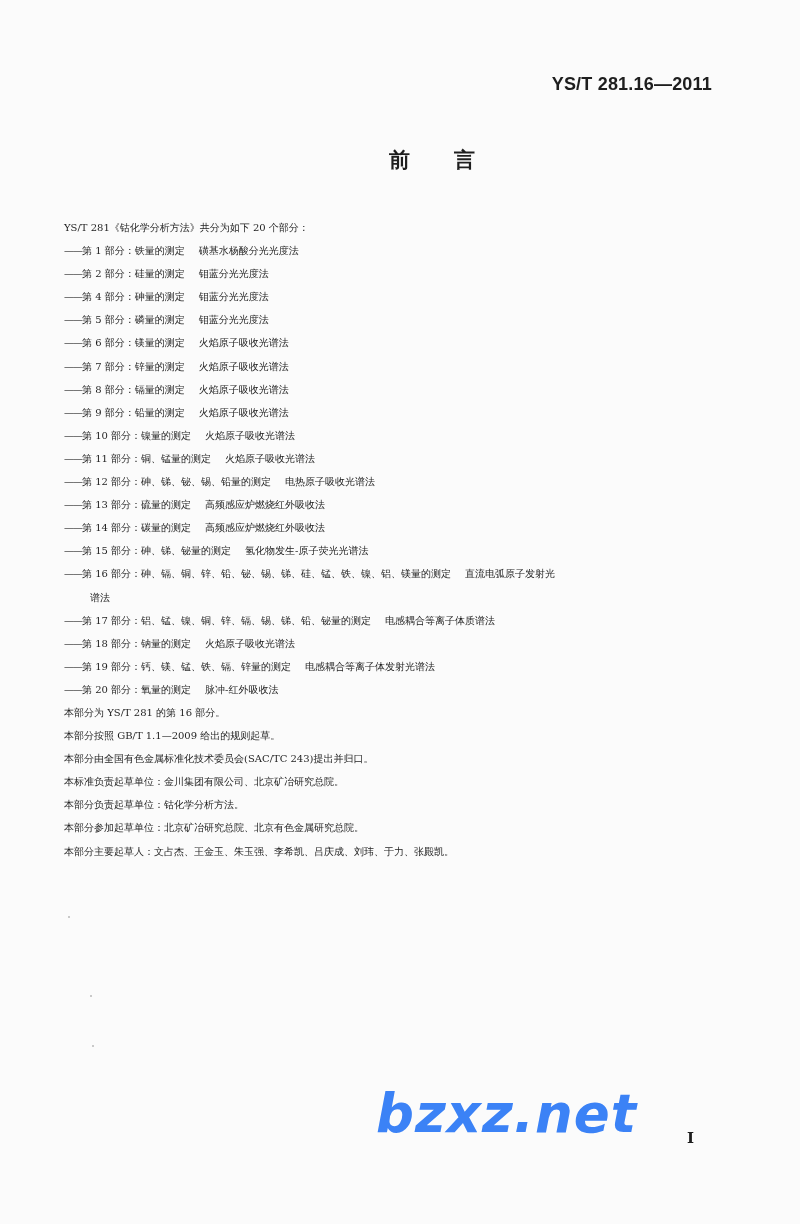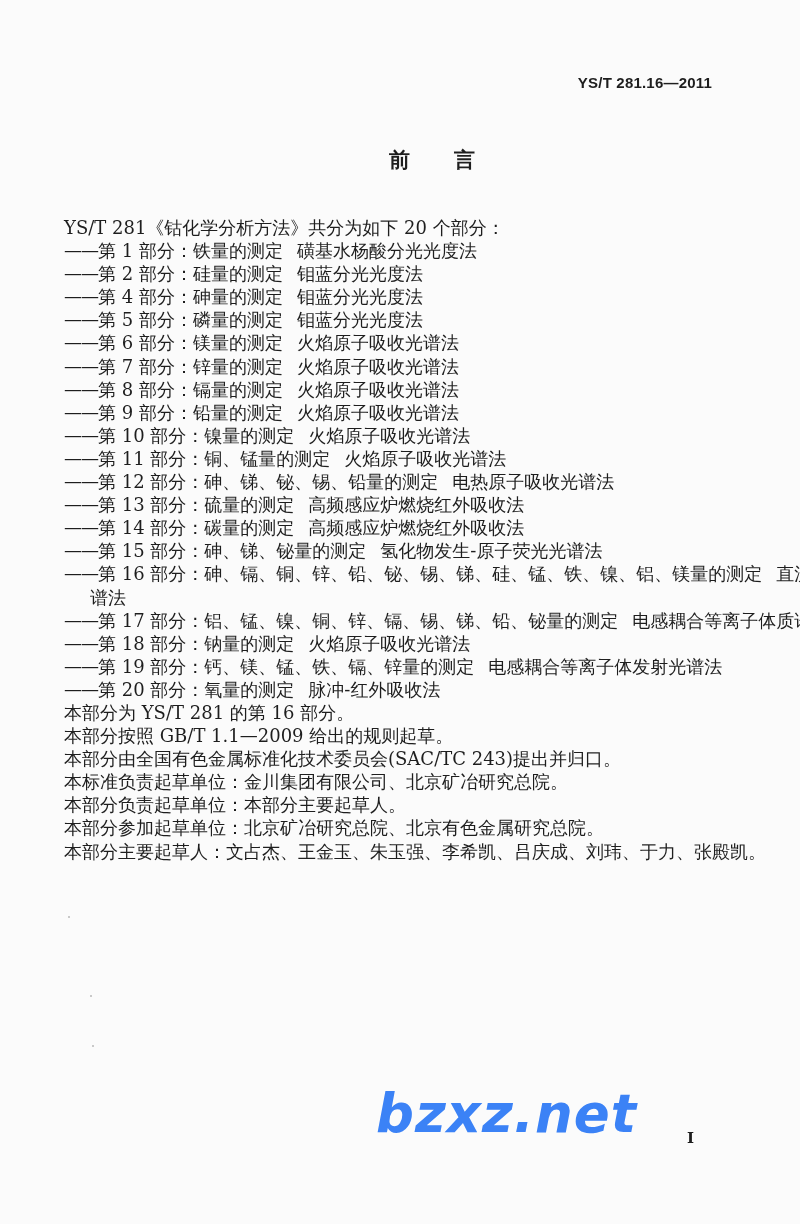--- a/index.html
+++ b/index.html
@@ -2,27 +2,27 @@
 <html><head>
 <meta charset="utf-8">
 <style>
   html, body { margin: 0; padding: 0; }
   body {
     width: 800px; height: 1224px; background: #fbfbfb; position: relative; overflow: hidden;
     font-family: "DejaVu Serif", "Liberation Serif", serif; color: #1e1e1e;
   }
   .std-code {
     position: absolute; top: 74px; right: 88px;
-    font-family: "Liberation Sans", "DejaVu Sans", sans-serif; font-weight: bold; font-size: 15px; letter-spacing: 0.2px;
+    font-family: "Liberation Sans", "DejaVu Sans", sans-serif; font-weight: bold; font-size: 18px; letter-spacing: 0.2px;
   }
   .title {
     position: absolute; top: 146px; left: 0; width: 800px; text-align: center;
     font-family: "DejaVu Sans", sans-serif; font-weight: bold; font-size: 21px; letter-spacing: 44px; text-indent: 44px; padding-left: 32px;
   }
-  .content { position: absolute; top: 216px; left: 64px; width: 680px; font-size: 18px; line-height: 23.1px; }
+  .content { position: absolute; top: 216px; left: 64px; width: 680px; font-size: 10px; line-height: 23.1px; }
   .line { white-space: nowrap; }
   .item { white-space: nowrap; }
   .item .dash { letter-spacing: -1px; }
   .item .method { margin-left: 14px; }
   .wrap { white-space: nowrap; padding-left: 26px; }
   .page-no { position: absolute; top: 1129px; left: 687px; font-size: 15px; font-weight: bold; }
   .watermark {
     position: absolute; top: 1083px; left: 376px;
     font-family: "DejaVu Sans", sans-serif; font-weight: bold; font-size: 53px; color: #3b82f6; letter-spacing: 1px;
     z-index: 0;
@@ -61,21 +61,21 @@
     <div class="item"><span class="dash">——</span><span>第 18 部分：钠量的测定</span><span class="method">火焰原子吸收光谱法</span></div>
     <div class="item"><span class="dash">——</span><span>第 19 部分：钙、镁、锰、铁、镉、锌量的测定</span><span class="method">电感耦合等离子体发射光谱法</span></div>
     <div class="item"><span class="dash">——</span><span>第 20 部分：氧量的测定</span><span class="method">脉冲-红外吸收法</span></div>
   </div>
 
   <div>
     <div class="line">本部分为 YS/T 281 的第 16 部分。</div>
     <div class="line">本部分按照 GB/T 1.1—2009 给出的规则起草。</div>
     <div class="line">本部分由全国有色金属标准化技术委员会(SAC/TC 243)提出并归口。</div>
     <div class="line">本标准负责起草单位：金川集团有限公司、北京矿冶研究总院。</div>
-    <div class="line">本部分负责起草单位：本部分主要起草人。</div>
+    <div class="line">本部分负责起草单位：钴化学分析方法。</div>
     <div class="line">本部分参加起草单位：北京矿冶研究总院、北京有色金属研究总院。</div>
     <div class="line">本部分主要起草人：文占杰、王金玉、朱玉强、李希凯、吕庆成、刘玮、于力、张殿凯。</div>
   </div>
 </div>
 
 <div class="speck" style="top:916px;left:68px;"></div>
 <div class="speck" style="top:995px;left:90px;"></div>
 <div class="speck" style="top:1045px;left:92px;"></div>
 
 <div class="watermark">bzxz.net</div>

